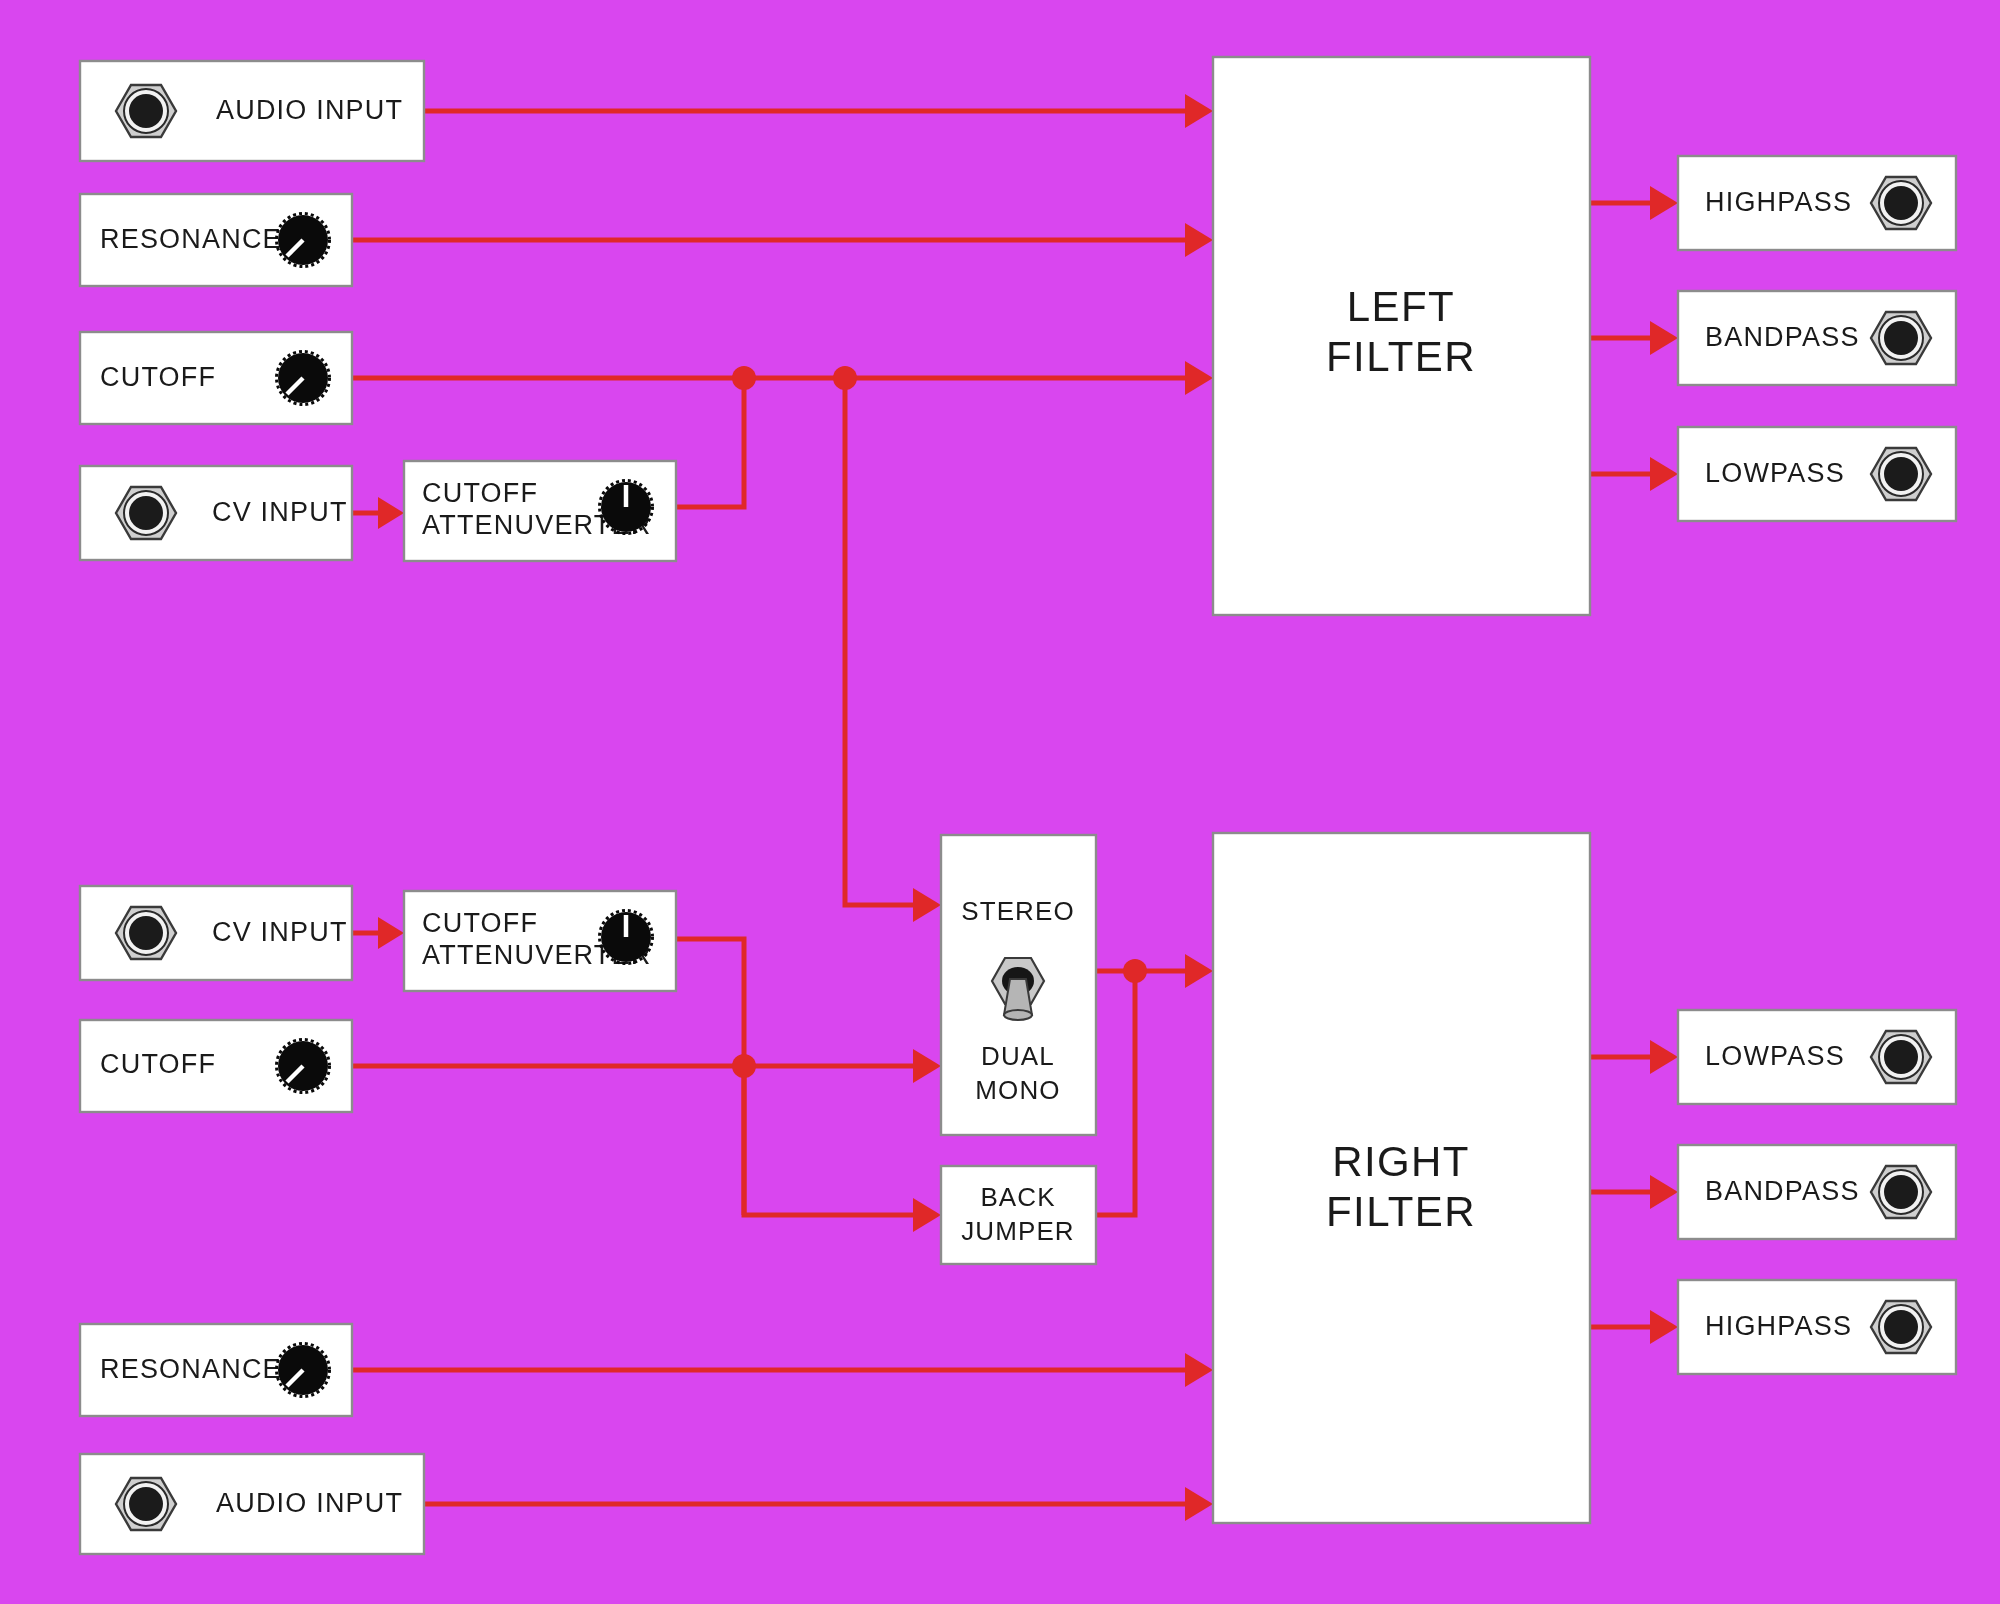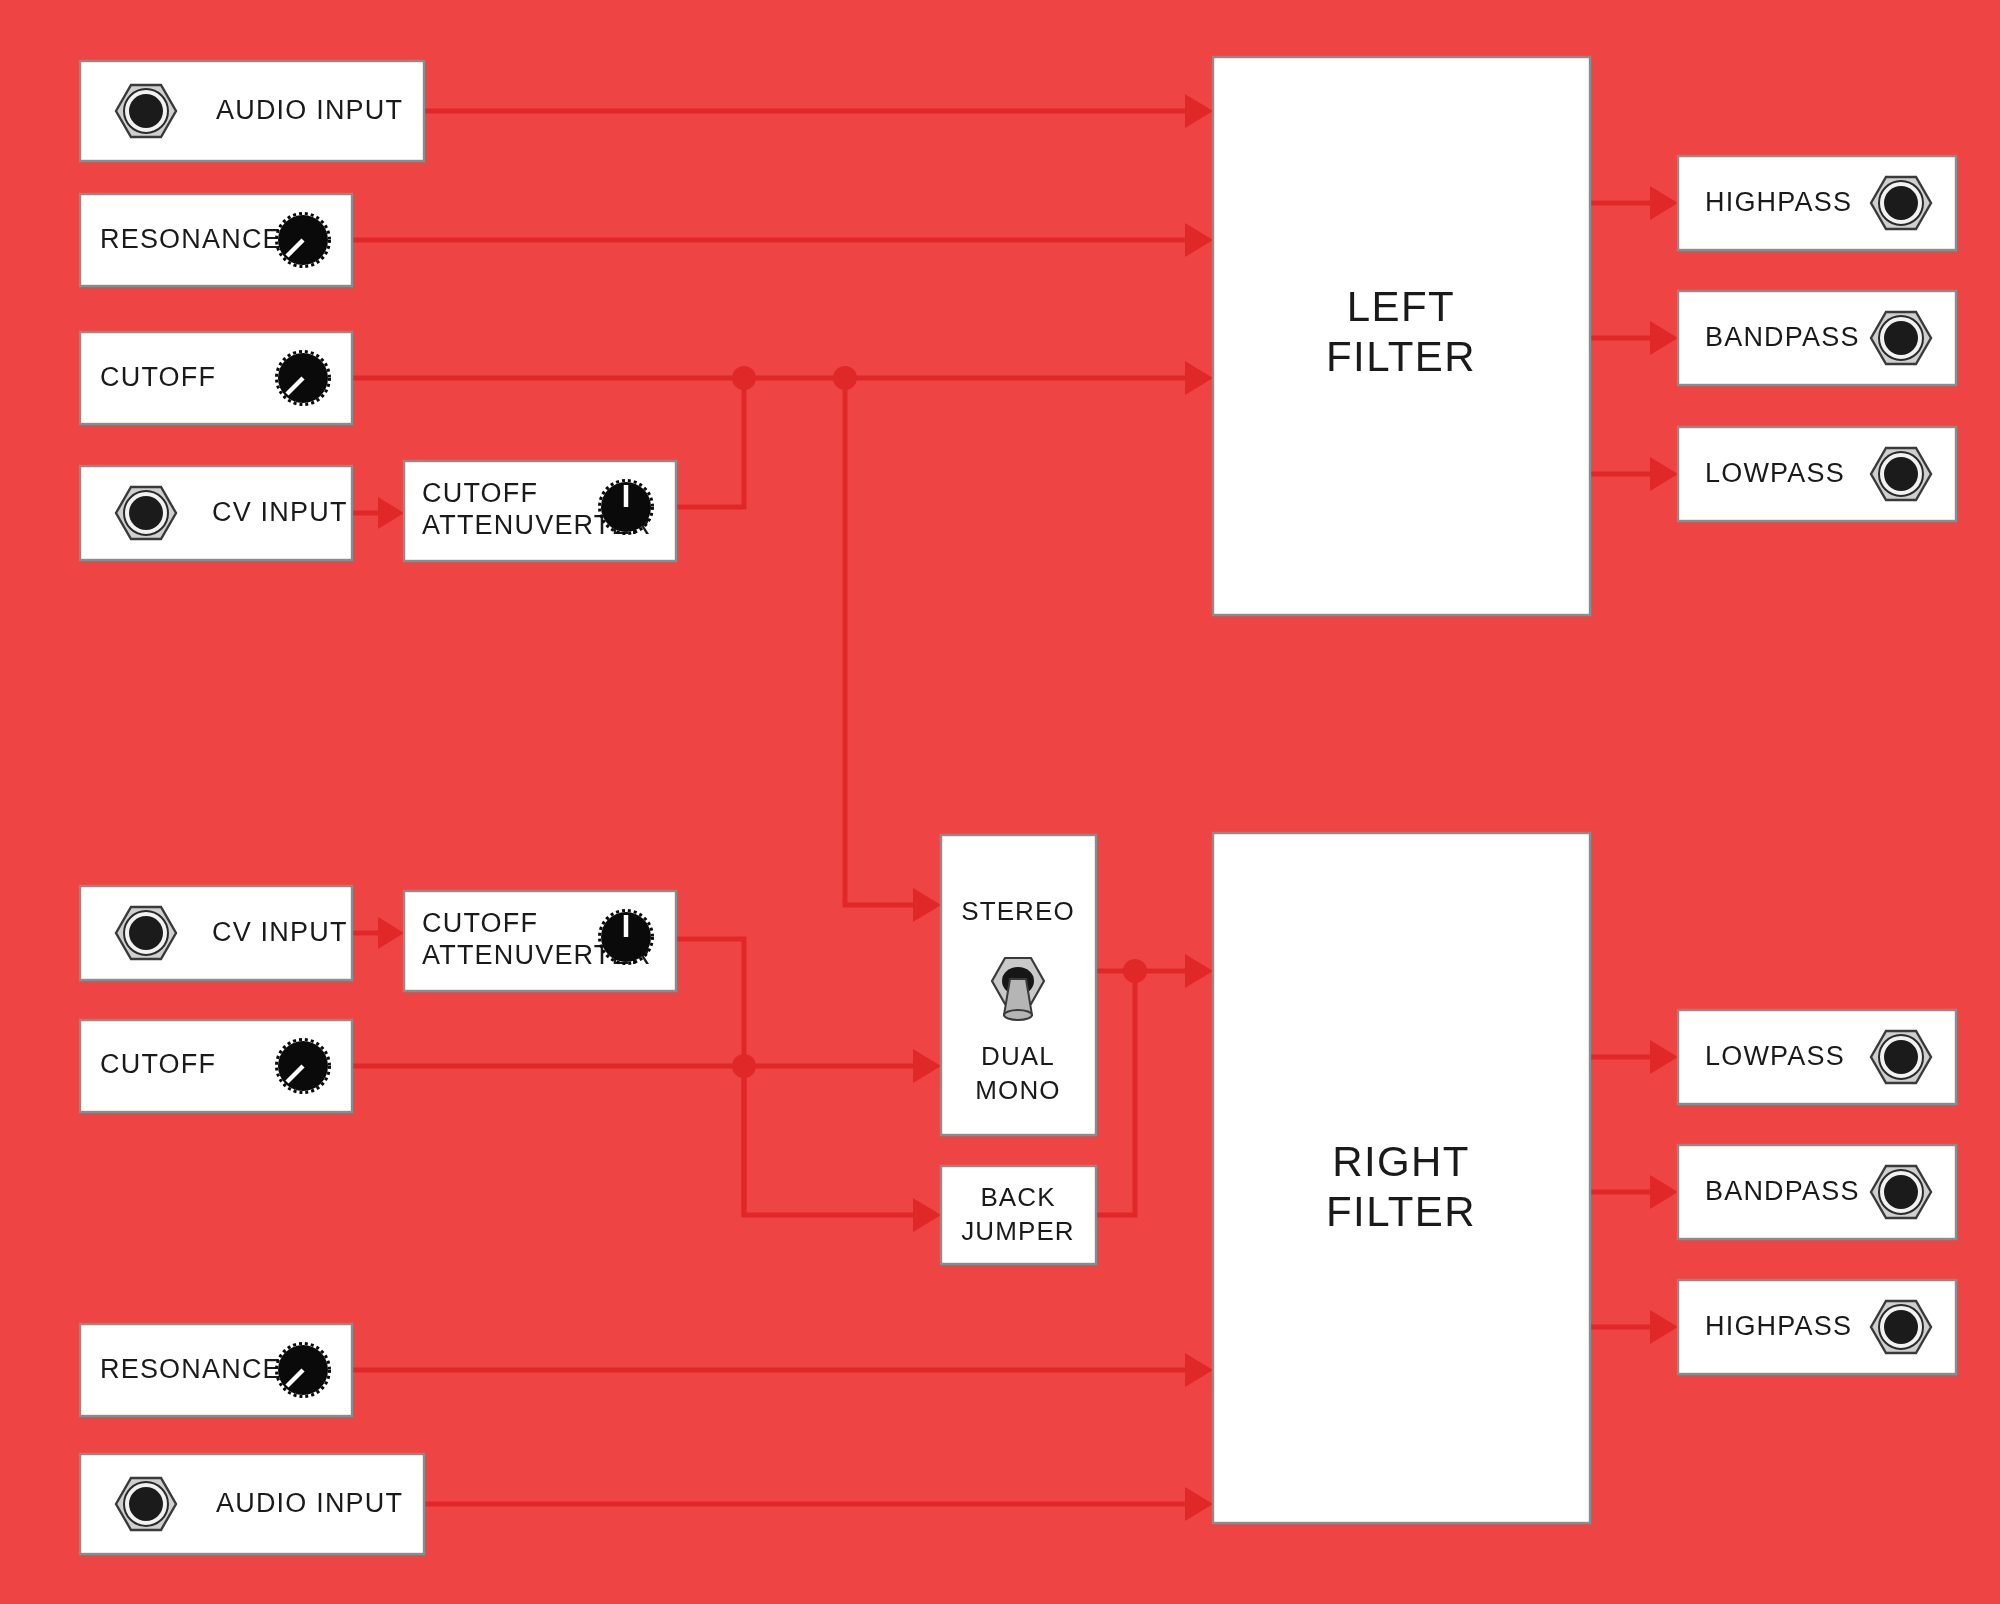--- a/index.html
+++ b/index.html
@@ -11,21 +11,21 @@
   body {
     width: 2000px;
     height: 1604px;
     font-family: "Liberation Sans", sans-serif;
     overflow: hidden;
   }
   #diagram-root {
     position: relative;
     width: 2000px;
     height: 1604px;
-    background: #ef4444;
+    background: #d946ef;
   }
   svg#diagram-svg {
     display: block;
     width: 2000px;
     height: 1604px;
   }
   .box-rect {
     fill: #ffffff;
     stroke: #8c8c8c;
     stroke-width: 2.4;

